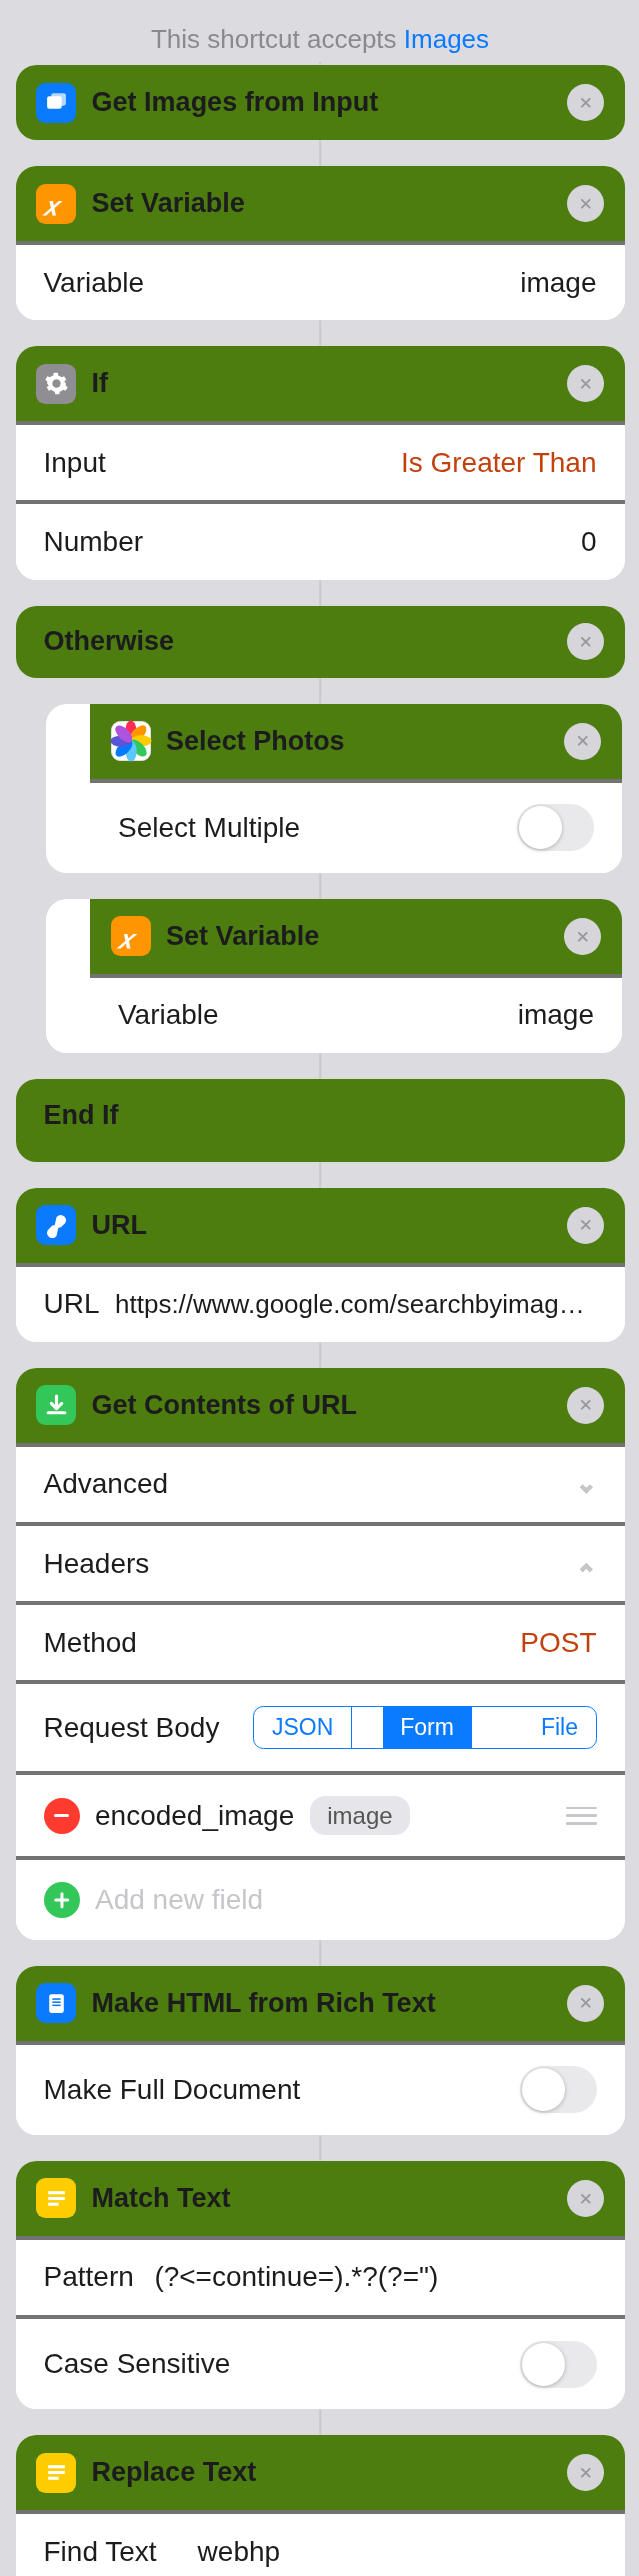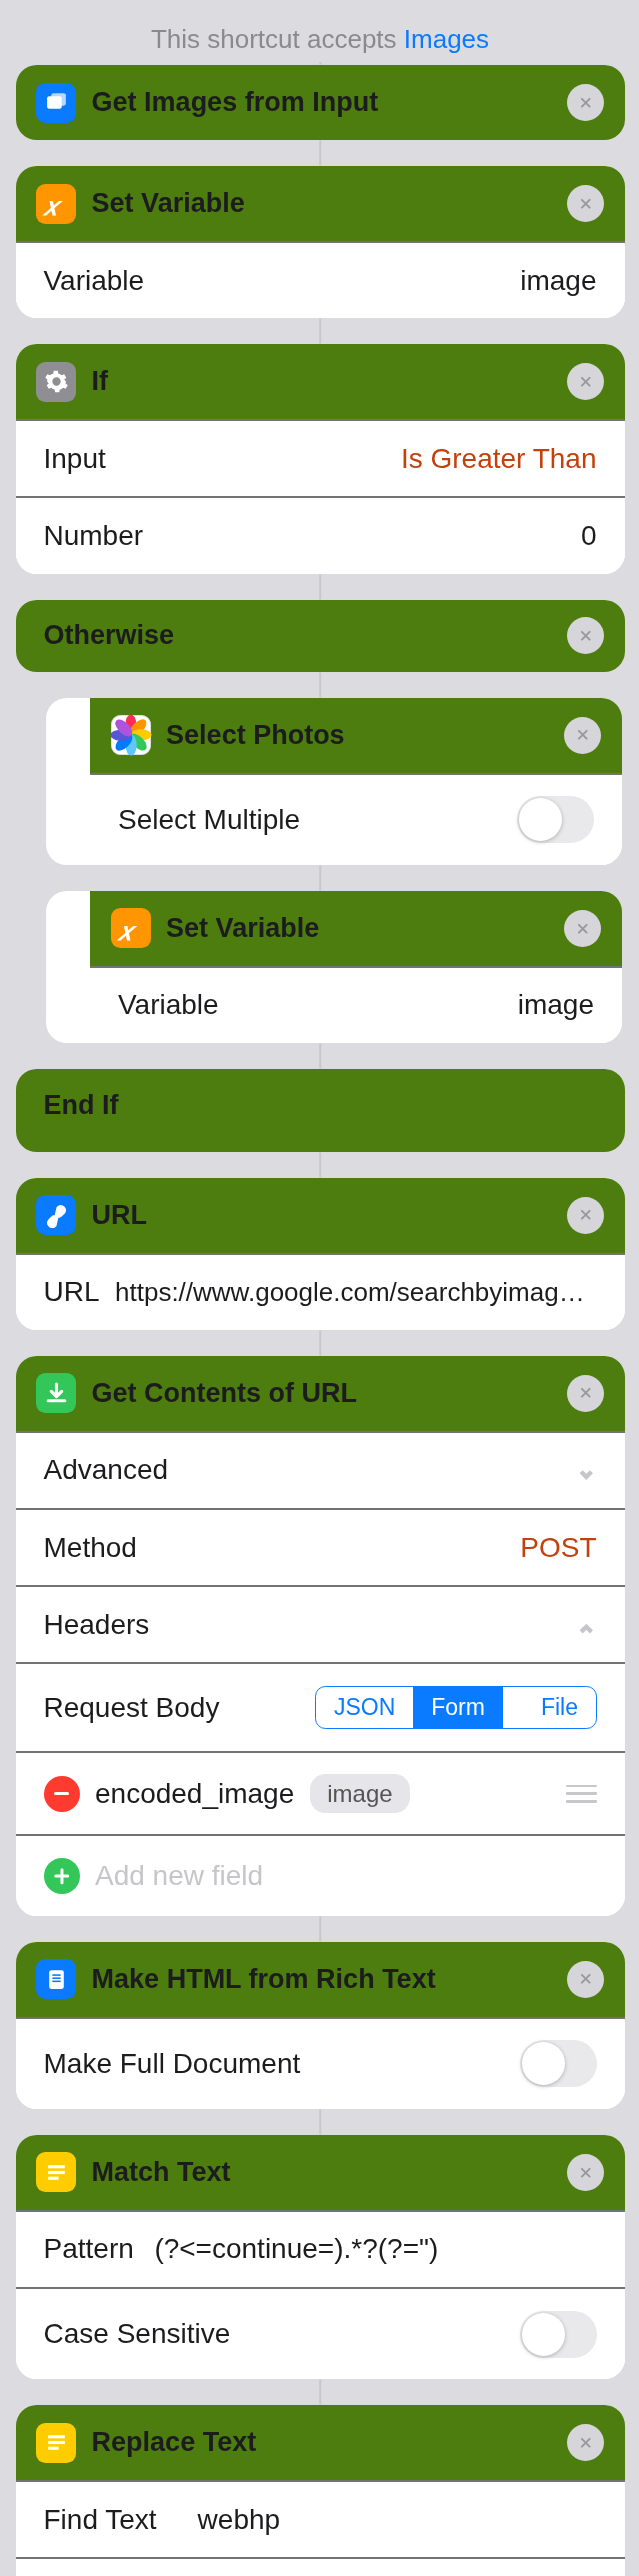--- a/index.html
+++ b/index.html
@@ -13,30 +13,30 @@
   .card { background:#fff; border-radius:20.6px; margin:0 15.5px 26px; position:relative; z-index:1; box-shadow: 0 0 0 0.5px #d9d9de; overflow:hidden; }
   .card.indent { margin-left:46px; margin-right:18px;padding-left:44px; }
   .hdr { display:flex; align-items:center; gap:15.5px; padding:17.5px 20.6px; background:#4d7c0f; }
   .hdr.noicon { padding-left: 28px; }
   .icon { width:40px; height:40px; border-radius:9.3px; display:flex; align-items:center; justify-content:center; flex-shrink:0; }
   .icon svg, .icon .glyph { width:25px; height:25px; fill:#fff; }
   .title { font-size:27px; font-weight:600; color:#1c1c1e; flex:1; }
   .close { width:37px; height:37px; border-radius:50%; background:#d5d5da; display:flex; align-items:center; justify-content:center; flex-shrink:0; }
   .close svg { width:15.5px; height:15.5px; fill:#98989e; }
 
-  .row { display:flex; align-items:center; padding:21.6px 28px; border-top:2px solid #737373; font-size:28px; color:#1c1c1e; background:#fff; min-height:72px; }
+  .row { display:flex; align-items:center; padding:21.6px 28px; border-top:4px solid #737373; font-size:28px; color:#1c1c1e; background:#fff; min-height:72px; }
   .row .label { flex-shrink:0; }
   .row .val { margin-left:auto; color:#1c1c1e; text-align:right; }
   .row .val.blue { color:#c2410c; }
   .row.sub { padding-left:72px; }
 
   .toggle { width:77px; height:47px; border-radius:24px; background:#e9e9eb; position:relative; margin-left:auto; flex-shrink:0; }
   .toggle::after { content:""; position:absolute; width:43px; height:43px; border-radius:50%; background:#fff; top:2.1px; left:2.1px; box-shadow:0 1px 4.1px rgba(0,0,0,0.25); }
 
-  .seg { display:flex; border:1.5px solid #0a7aff; border-radius:10.3px; overflow:hidden; margin-left:auto; }
+  .seg { display:flex; border:1.5px solid #0a7aff; border-radius:10.3px; overflow:hidden; margin-left:auto;gap:31px; }
   .seg div { padding:7.2px 17.5px; font-size:23px; color:#0a7aff; border-right:1.5px solid #0a7aff; }
   .seg div:last-child { border-right:none;margin-left:20px; }
   .seg div.active { background:#0a7aff; color:#fff; }
 
   .chev { width:20.6px; height:20.6px; margin-left:auto; }
   .chev svg { width:100%; height:100%; fill:none; stroke:#c5c5ca; stroke-width:5; }
 
   .minus { width:36px; height:36px; border-radius:50%; background:#ff3b30; display:flex; align-items:center; justify-content:center; flex-shrink:0; margin-right:15.5px;}
   .minus::after { content:""; width:15.5px; height:3.1px; background:#fff; border-radius:1.5px; }
   .plus { width:36px; height:36px; border-radius:50%; background:#33c759; position:relative; flex-shrink:0; margin-right:15.5px; }
@@ -216,28 +216,28 @@
         </svg>
       </div>
   </div>
   <div class="row">
     <span class="label">Advanced</span>
     <div class="chev"><svg viewBox="0 0 24 24">
           <polyline points="6 9 12 15 18 9"></polyline>
         </svg></div>
   </div>
   <div class="row">
-    <span class="label">Method</span>
-    <span class="val blue">POST</span>
-  </div>
-  <div class="row">
     <span class="label">Headers</span>
     <div class="chev"><svg viewBox="0 0 24 24">
           <polyline points="6 15 12 9 18 15"></polyline>
         </svg></div>
+  </div>
+  <div class="row">
+    <span class="label">Method</span>
+    <span class="val blue">POST</span>
   </div>
   <div class="row">
     <span class="label">Request Body</span>
     <div class="seg">
       <div>JSON</div>
       <div class="active">Form</div>
       <div>File</div>
     </div>
   </div>
   <div class="row sub" style="padding-left:28px;">

